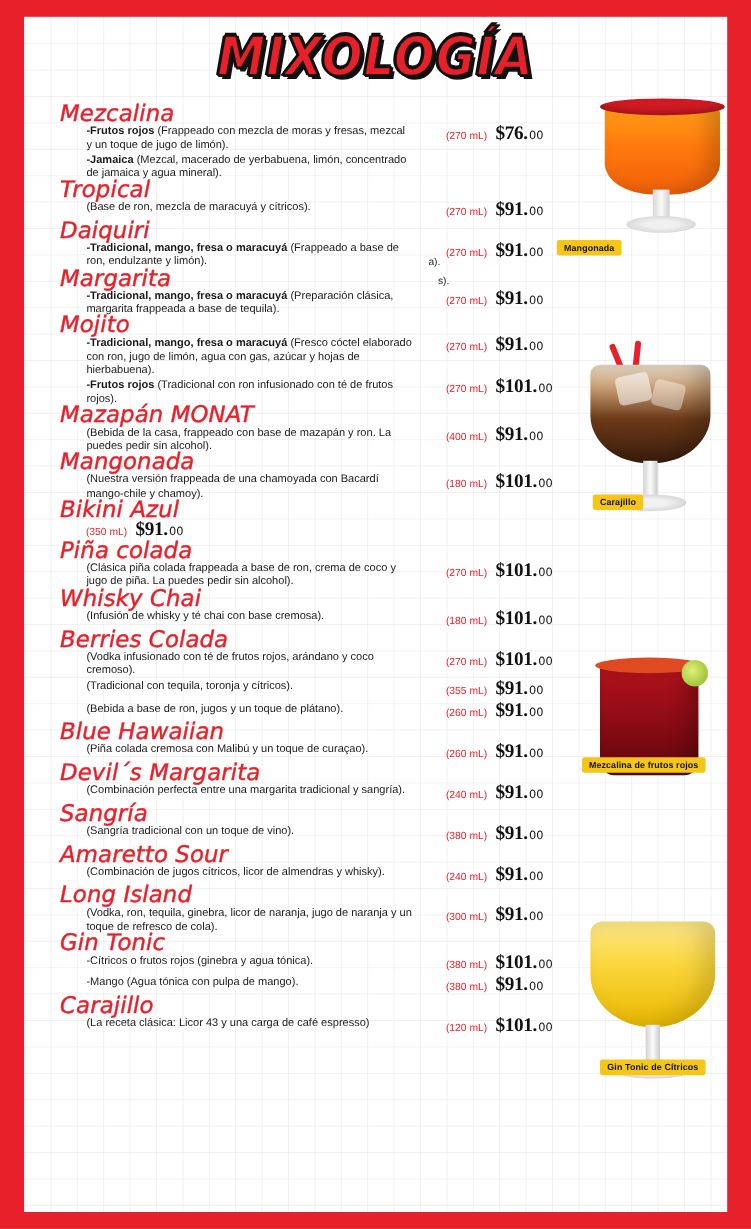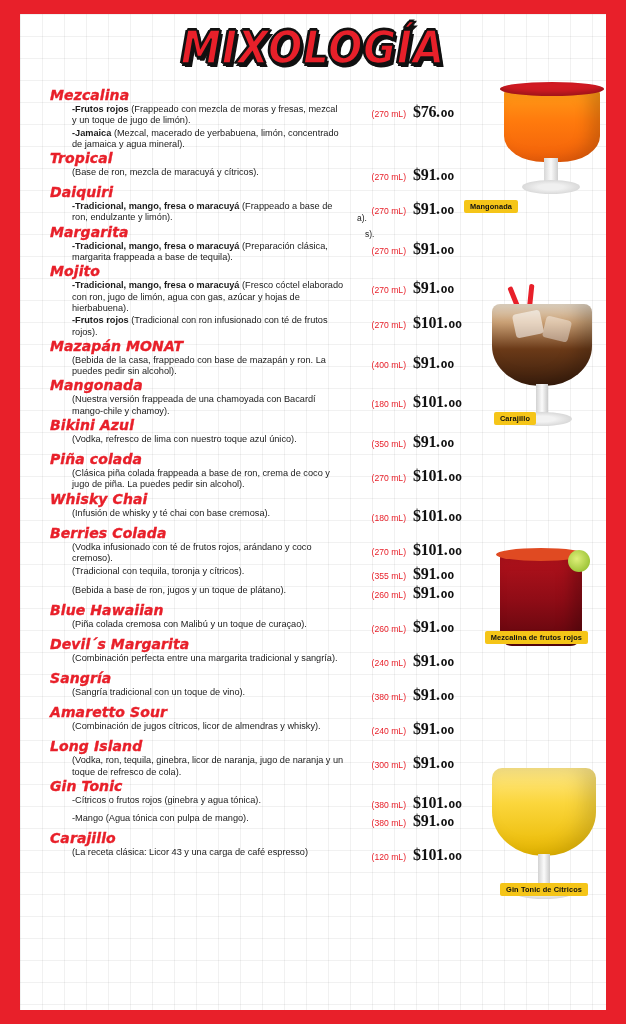--- a/index.html
+++ b/index.html
@@ -63,23 +63,23 @@
     top: 74px;
     width: 450px;
   }
   .item {
     position: relative;
     margin-bottom: 1px;
   }
   .name {
     color: #e8202a;
     font-family: "DejaVu Sans", sans-serif;
-    font-weight: bold;
+    font-weight: normal;
     font-style: italic;
-    font-size: 14px;
+    font-size: 19px;
     line-height: 15px;
     letter-spacing: 0.1px;
     -webkit-text-stroke: 0.35px #e8202a;
   }
   .desc-row {
     position: relative;
     display: flex;
     align-items: flex-start;
     min-height: 14px;
   }
@@ -113,21 +113,21 @@
   }
   .amount {
     font-family: Liberation Serif, serif;
     font-weight: bold;
     font-size: 16px;
     color: #111;
     letter-spacing: -0.3px;
   }
   .cents {
     font-family: "DejaVu Sans", sans-serif;
-    font-weight: bold;
+    font-weight: normal;
     font-size: 9.5px;
     color: #111;
     vertical-align: super;
     margin-left: 1px;
   }
   
   .photo {
     position: absolute;
     pointer-events: none;
   }
@@ -433,21 +433,20 @@
             <div class="price-col">
               <span class="vol">(180 mL)</span>
               <span class="amount">$101.</span>
               <span class="cents">00</span>
             </div>
           </div>
         </div>
         <div class="item">
           <div class="name">Bikini Azul</div>
           <div class="desc-row">
-            <div class="desc"><span>(Vodka, refresco de lima con nuestro toque azul único).</span></div>
             <div class="price-col">
               <span class="vol">(350 mL)</span>
               <span class="amount">$91.</span>
               <span class="cents">00</span>
             </div>
           </div>
         </div>
         <div class="item">
           <div class="name">Piña colada</div>
           <div class="desc-row">

